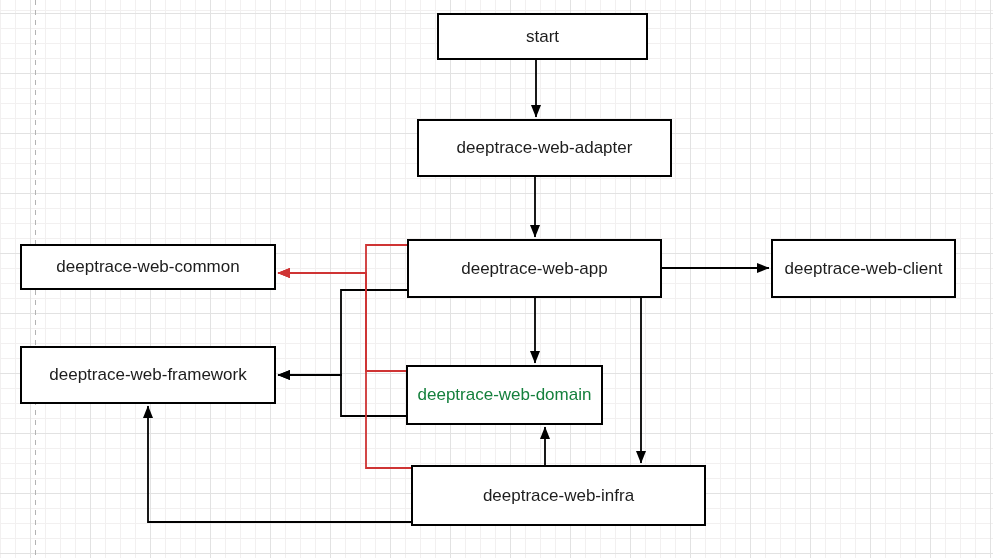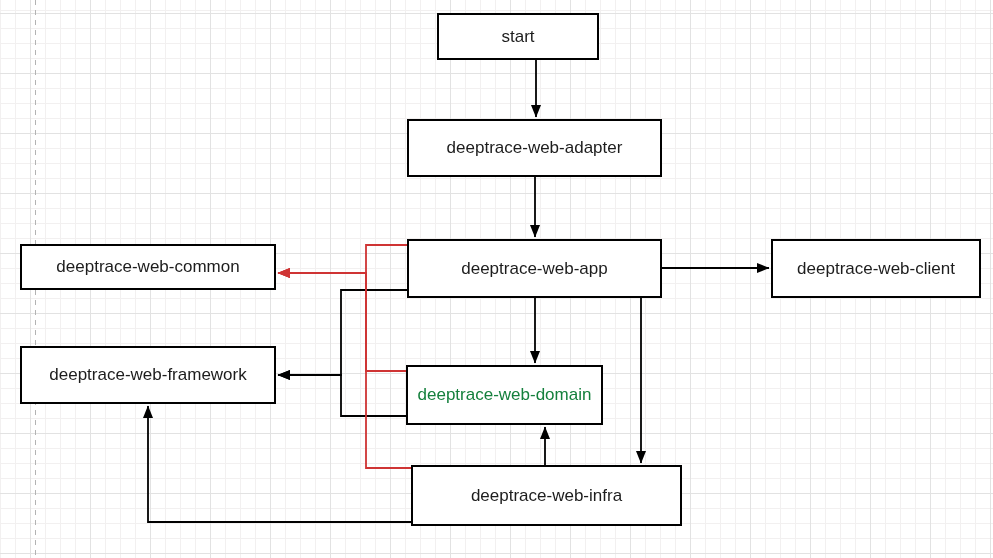--- a/index.html
+++ b/index.html
@@ -76,38 +76,38 @@
         <polyline points="407,290 341,290 341,375 278,375" fill="none" stroke="#000000" stroke-width="1.8" marker-end="url(#arrow-black)"></polyline>
         <polyline points="406,416 341,416 341,375 278,375" fill="none" stroke="#000000" stroke-width="1.8" marker-end="url(#arrow-black)"></polyline>
         <polyline points="411,522 148,522 148,406" fill="none" stroke="#000000" stroke-width="1.8" marker-end="url(#arrow-black)"></polyline>
         <polyline points="545,465 545,427" fill="none" stroke="#000000" stroke-width="1.8" marker-end="url(#arrow-black)"></polyline>
         <polyline points="407,245 366,245 366,273 278,273" fill="none" stroke="#cf3434" stroke-width="1.8" marker-end="url(#arrow-red)"></polyline>
         <polyline points="406,371 366,371 366,273 278,273" fill="none" stroke="#cf3434" stroke-width="1.8" marker-end="url(#arrow-red)"></polyline>
         <polyline points="411,468 366,468 366,273 278,273" fill="none" stroke="#cf3434" stroke-width="1.8" marker-end="url(#arrow-red)"></polyline>
       </g>
   </svg>
   <div>
-      <div class="node" style="left: 437px; top: 13px; width: 162px; height: 47px; background: rgb(255, 255, 255); border-color: rgb(0, 0, 0); color: rgb(29, 29, 29);">
+      <div class="node" style="left: 437px; top: 13px; width: 211px; height: 47px; background: rgb(255, 255, 255); border-color: rgb(0, 0, 0); color: rgb(29, 29, 29);">
         <span>start</span>
       </div>
-      <div class="node" style="left: 407px; top: 119px; width: 255px; height: 58px; background: rgb(255, 255, 255); border-color: rgb(0, 0, 0); color: rgb(29, 29, 29);">
+      <div class="node" style="left: 417px; top: 119px; width: 255px; height: 58px; background: rgb(255, 255, 255); border-color: rgb(0, 0, 0); color: rgb(29, 29, 29);">
         <span>deeptrace-web-adapter</span>
       </div>
       <div class="node" style="left: 407px; top: 239px; width: 255px; height: 59px; background: rgb(255, 255, 255); border-color: rgb(0, 0, 0); color: rgb(29, 29, 29); align-items: center;">
         <span>deeptrace-web-app</span>
       </div>
-      <div class="node" style="left: 771px; top: 239px; width: 210px; height: 59px; background: rgb(255, 255, 255); border-color: rgb(0, 0, 0); color: rgb(29, 29, 29);">
+      <div class="node" style="left: 771px; top: 239px; width: 185px; height: 59px; background: rgb(255, 255, 255); border-color: rgb(0, 0, 0); color: rgb(29, 29, 29);">
         <span>deeptrace-web-client</span>
       </div>
       <div class="node" style="left: 20px; top: 244px; width: 256px; height: 46px; background: rgb(255, 255, 255); border-color: rgb(0, 0, 0); color: rgb(29, 29, 29);">
         <span>deeptrace-web-common</span>
       </div>
       <div class="node" style="left: 20px; top: 346px; width: 256px; height: 58px; background: rgb(255, 255, 255); border-color: rgb(0, 0, 0); color: rgb(29, 29, 29); text-align: right;">
         <span>deeptrace-web-framework</span>
       </div>
       <div class="node" style="left: 406px; top: 365px; width: 197px; height: 60px; background: rgb(255, 255, 255); border-color: rgb(0, 0, 0); color: #15803d;">
         <span>deeptrace-web-domain</span>
       </div>
-      <div class="node" style="left: 411px; top: 465px; width: 271px; height: 61px; background: rgb(255, 255, 255); border-color: rgb(0, 0, 0); color: rgb(29, 29, 29);">
+      <div class="node" style="left: 411px; top: 465px; width: 295px; height: 61px; background: rgb(255, 255, 255); border-color: rgb(0, 0, 0); color: rgb(29, 29, 29);">
         <span>deeptrace-web-infra</span>
       </div>
     </div>
 </div>
 
 </body></html>

